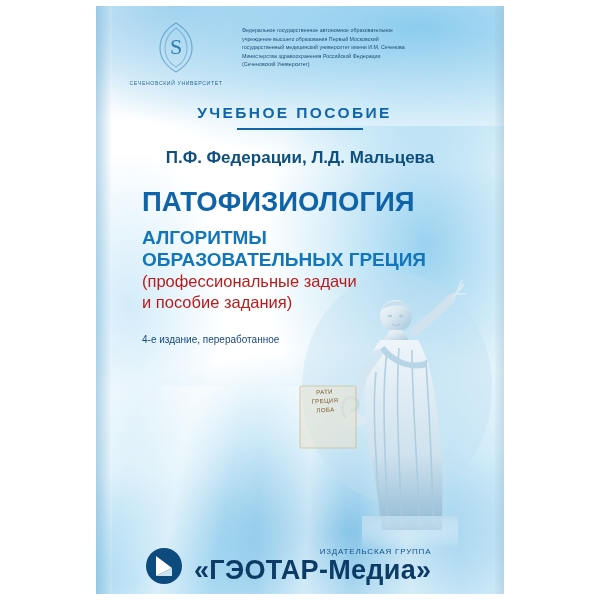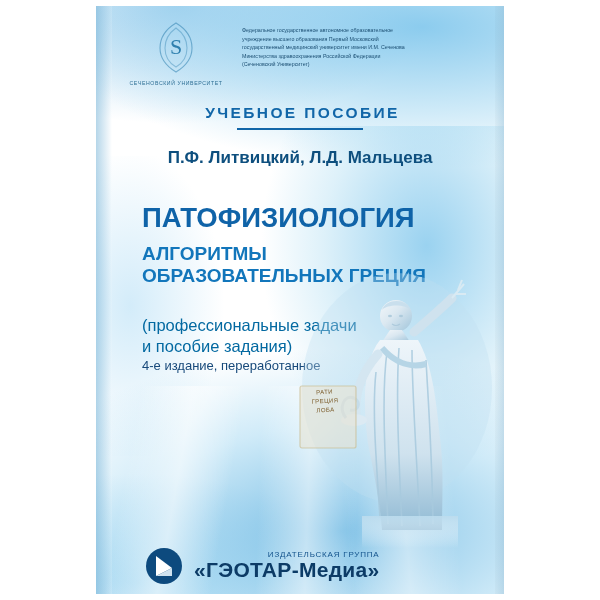--- a/index.html
+++ b/index.html
@@ -117,21 +117,21 @@
     font-size: 5.3px;
     line-height: 1.62;
     color: #1c4f73;
     max-width: 230px;
   }
   .ministry div { white-space: nowrap; }
 
   
   .series {
     position: absolute;
-    left: 12px; top: 98px;
+    left: 4px; top: 98px;
     width: 389px;
     text-align: center;
     font-size: 15.5px;
     font-weight: bold;
     letter-spacing: 2.4px;
     color: #1166a8;
     text-transform: uppercase;
   }
   .series-rule {
     position: absolute;
@@ -156,37 +156,37 @@
     position: absolute;
     left: 46px; top: 182px;
     width: 330px;
   }
   .title-main {
     font-size: 27.5px;
     font-weight: bold;
     color: #0f63a8;
     letter-spacing: 0px;
     line-height: 1.05;
-    margin-top: 16px;
   }
   .title-sub {
     margin-top: 10px;
     font-size: 19px;
     font-weight: bold;
     color: #1276bb;
     line-height: 1.16;
   }
   .title-paren {
-    margin-top: 28px;
+    margin-top: 0;
     font-size: 16.5px;
-    color: #0369a1;
+    color: #b91c1c;
     line-height: 1.3;
   }
   .edition {
-    font-size: 13px;
+    margin-top: 20px;
+    font-size: 10px;
     color: #17497a;
   }
 
   
   .statue {
     position: absolute;
     left: 196px; top: 262px;
     width: 212px; height: 280px;
   }
   .statue svg { display: block; }
@@ -220,21 +220,21 @@
     color: #0f3e6b;
     text-align: right;
   }
   .pub-line1 {
     font-size: 8px;
     letter-spacing: 0.8px;
     color: #13538c;
     text-transform: uppercase;
   }
   .pub-line2 {
-    font-size: 21px;
+    font-size: 27px;
     font-weight: bold;
     color: #0c3b66;
     letter-spacing: 0.3px;
     line-height: 1.05;
   }
 </style>
 </head>
 <body>
 
 <div class="cover">
@@ -264,21 +264,21 @@
         <div>учреждение высшего образования Первый Московский</div>
         <div>государственный медицинский университет имени И.М. Сеченова</div>
         <div>Министерства здравоохранения Российской Федерации</div>
         <div>(Сеченовский Университет)</div>
       </div>
     </div>
 
     <div class="series">Учебное пособие</div>
     <div class="series-rule"></div>
 
-    <div class="authors">П.Ф. Литвицкий, Л.Д. Мальцева</div>
+    <div class="authors">П.Ф. Федерации, Л.Д. Мальцева</div>
 
     <div class="title-block">
       <div class="title-main">ПАТОФИЗИОЛОГИЯ</div>
       <div class="title-sub">АЛГОРИТМЫ ОБРАЗОВАТЕЛЬНЫХ ГРЕЦИЯ</div>
       <div class="title-paren">
         <div>(профессиональные задачи</div>
         <div>и пособие задания)</div>
       </div>
       <div class="edition">4-е издание, переработанное</div>
     </div>

